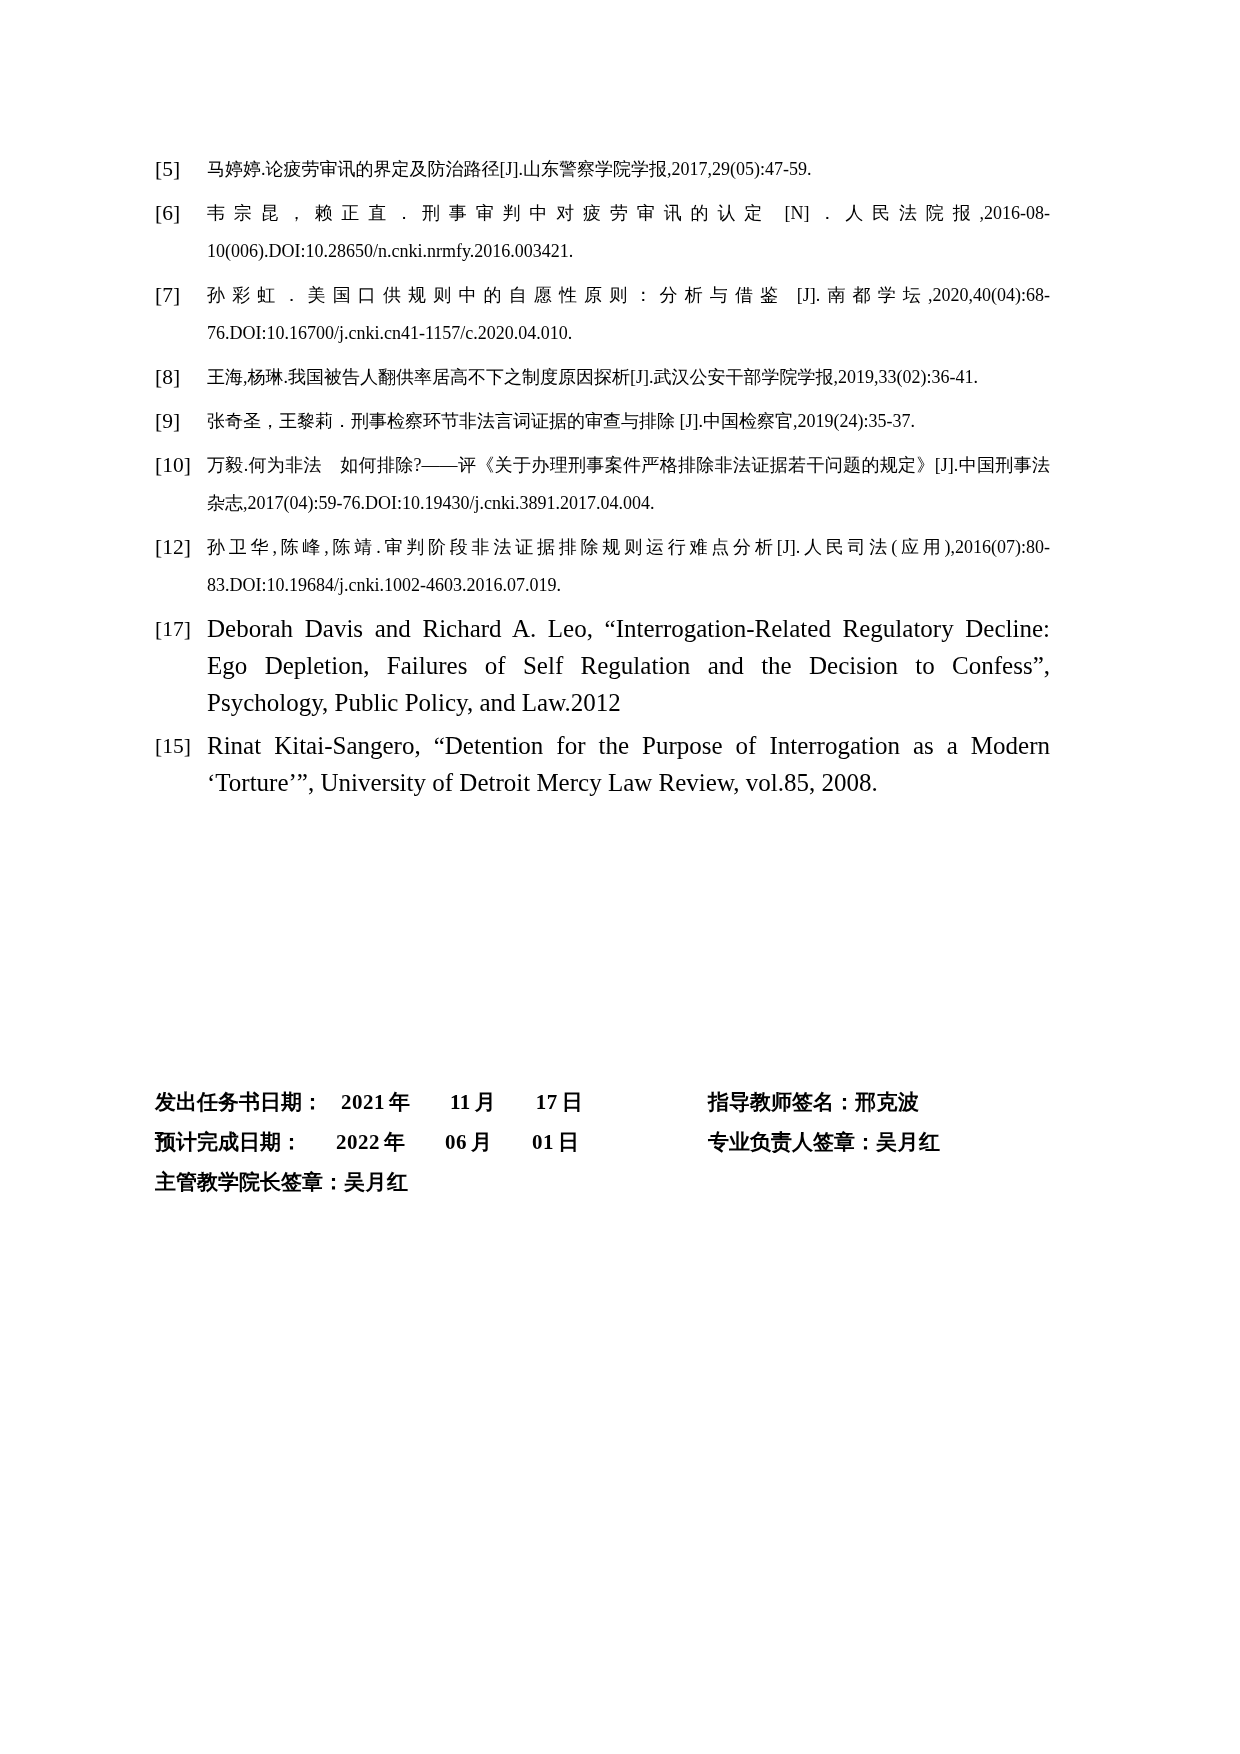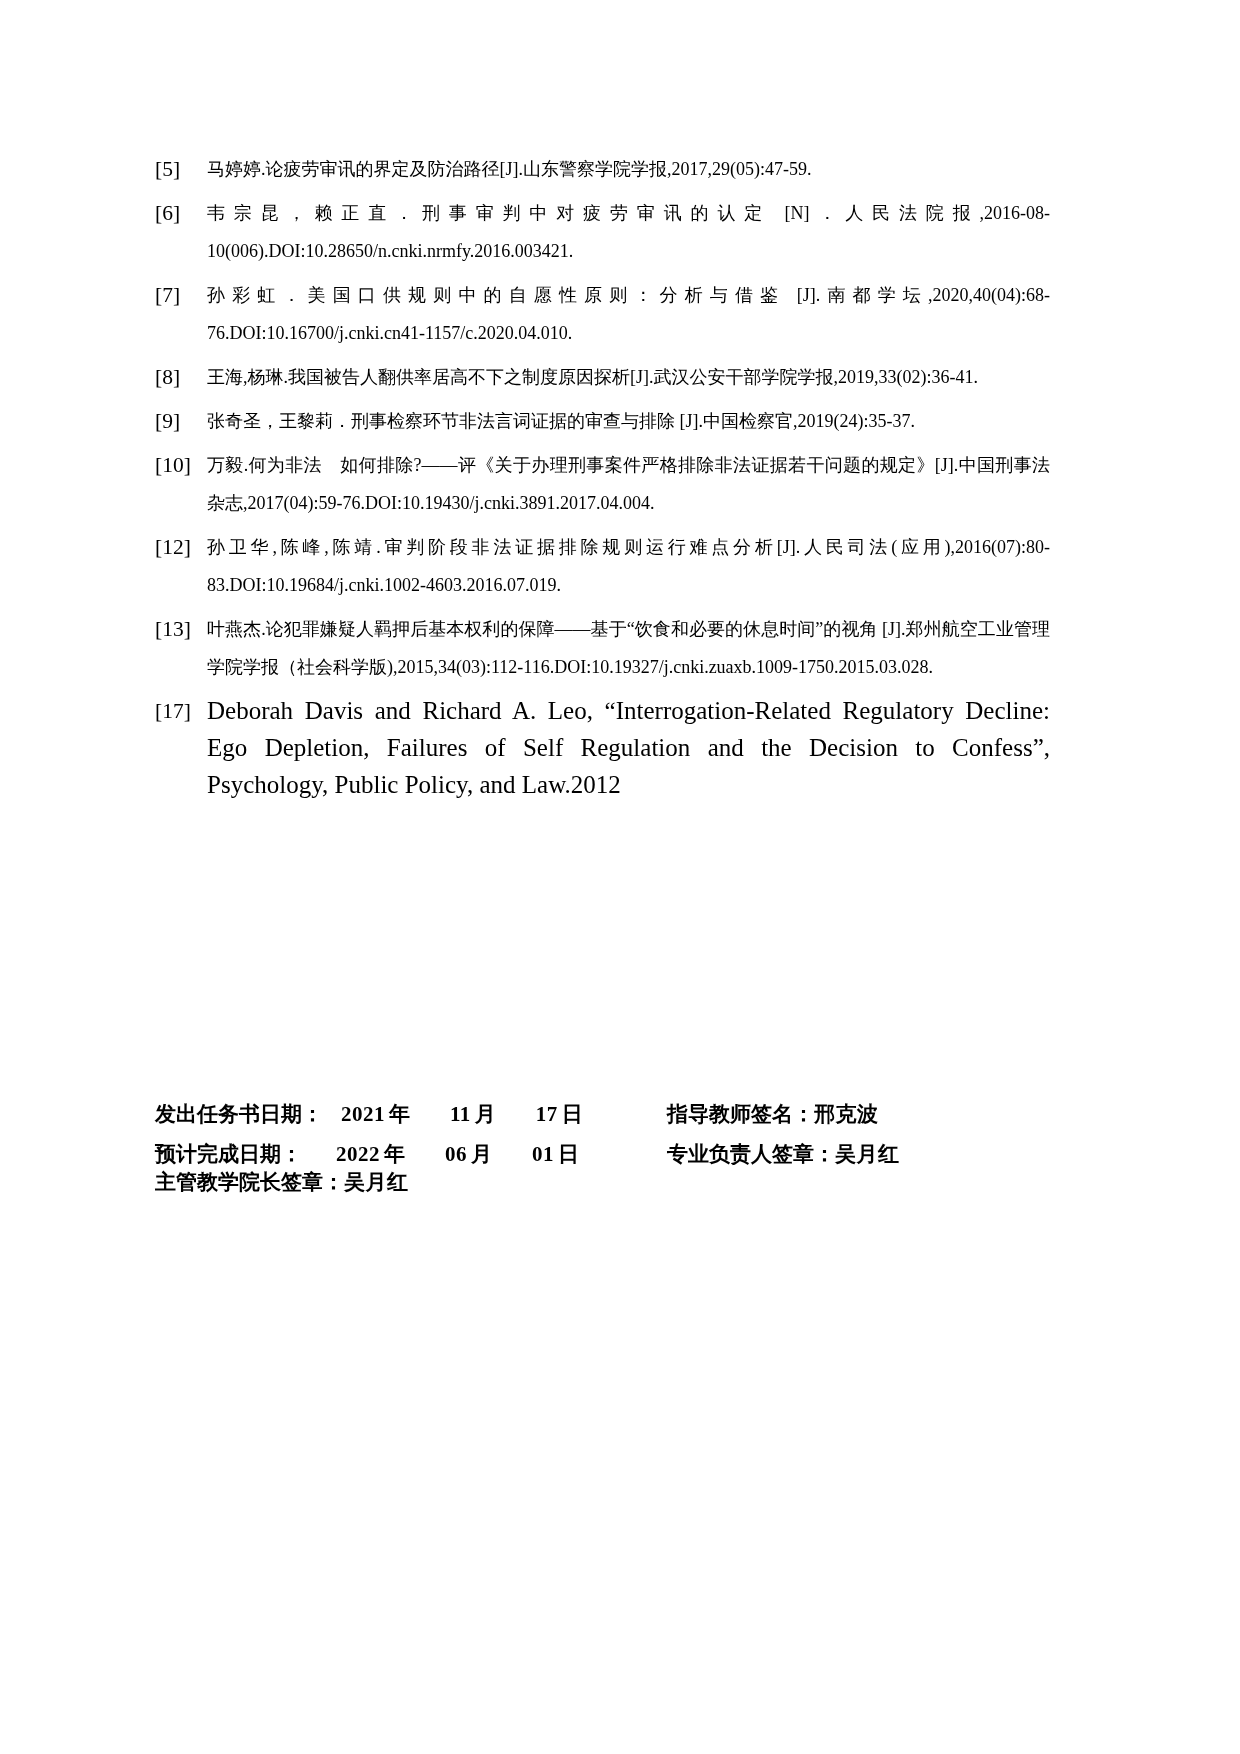--- a/index.html
+++ b/index.html
@@ -62,23 +62,24 @@
     left: 155px;
     top: 1088px;
     width: 900px;
     font-family: "Liberation Sans", "DejaVu Sans", sans-serif;
     font-weight: bold;
     font-size: 21px;
     color: #000;
   }
   .sign-row {
     display: flex;
-    align-items: flex-end;
+    align-items: flex-start;
     height: 40px;
     white-space: nowrap;
+    gap: 41px;
   }
   .sign-left {
     display: flex;
     align-items: baseline;
     width: 512px;
     flex: 0 0 auto;
   }
   .sign-label {
     flex: 0 0 auto;
   }
@@ -136,30 +137,30 @@
       <div class="ref-num">[10]</div>
       <div class="ref-body last-left">万毅.何为非法　如何排除?——评《关于办理刑事案件严格排除非法证据若干问题的规定》[J].中国刑事法杂志,2017(04):59-76.DOI:10.19430/j.cnki.3891.2017.04.004.</div>
     </div>
 
 
     <div class="ref-item">
       <div class="ref-num">[12]</div>
       <div class="ref-body last-left">孙卫华,陈峰,陈靖.审判阶段非法证据排除规则运行难点分析[J].人民司法(应用),2016(07):80-83.DOI:10.19684/j.cnki.1002-4603.2016.07.019.</div>
     </div>
 
-    <div class="ref-item">
-      <div class="ref-num">[13]</div>
-      <div class="ref-body last-left">叶燕杰.论犯罪嫌疑人羁押后基本权利的保障——基于“饮食和必要的休息时间”的视角 [J].郑州航空工业管理学院学报（社会科学版),2015,34(03):112-116.DOI:10.19327/j.cnki.zuaxb.1009-1750.2015.03.028.</div>
-    </div>
 
     <div class="ref-item">
       <div class="ref-num">[17]</div>
       <div class="ref-body latin last-left">Deborah Davis and Richard A. Leo, “Interrogation-Related Regulatory Decline: Ego Depletion, Failures of Self Regulation and the Decision to Confess”, Psychology, Public Policy, and Law.2012</div>
     </div>
 
+    <div class="ref-item">
+      <div class="ref-num">[15]</div>
+      <div class="ref-body latin last-left">Rinat Kitai-Sangero, “Detention for the Purpose of Interrogation as a Modern ‘Torture’”, University of Detroit Mercy Law Review, vol.85, 2008.</div>
+    </div>
 
   </div>
 
   <div class="sign-block">
 
     <div class="sign-row">
       <div class="sign-left">
         <span class="sign-label">发出任务书日期：</span>
         <span class="sign-gap-a"></span>
         <span class="sign-val">2021</span>

